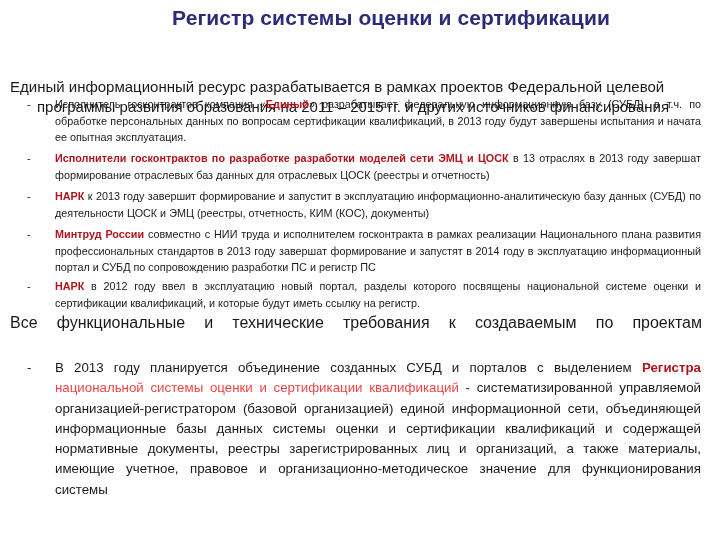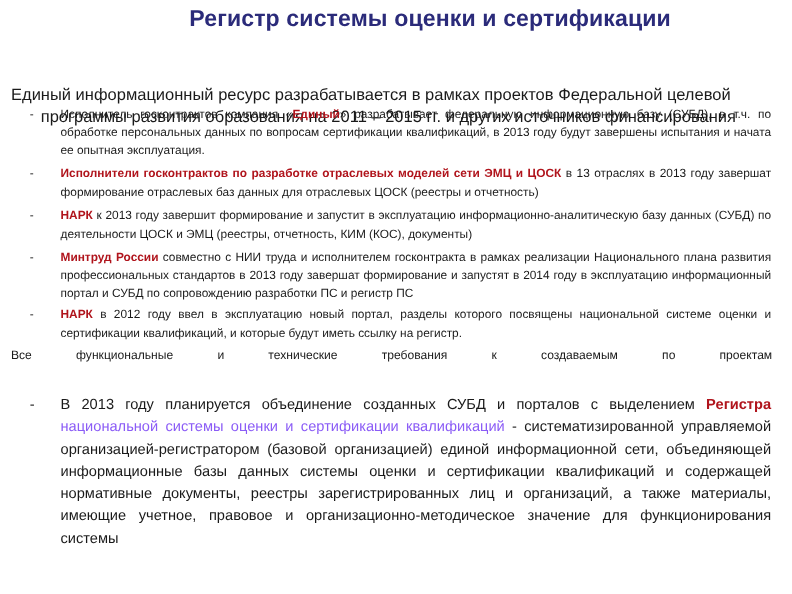--- a/index.html
+++ b/index.html
@@ -15,24 +15,24 @@
       padding-left: 27px; text-indent: -27px; margin-top: 40px;
     }
     .bullets { position: absolute; left: 0; top: 96px; width: 720px; }
     .bullet {
       position: absolute; left: 0; width: 720px;
       font-size: 10.8px; line-height: 16.5px; color: #1a1a1a;
     }
     .dash { position: absolute; left: 27px; top: 0; }
     .btext { position: absolute; left: 55px; width: 646px; text-align: justify; }
     .red { color: #b0141c; font-weight: bold; }
-    .red-normal { color: #8b5cf6; }
+    .red-normal { color: #ef4444; }
     .summary {
       position: absolute; left: 10px; top: 313px; width: 692px;
-      font-size: 11px; line-height: 20px; color: #1a1a1a;
+      font-size: 16px; line-height: 20px; color: #1a1a1a;
     }
     .summary .l1 { text-align: justify; text-align-last: justify; width: 692px; }
     .summary .l2 { padding-left: 27px; }
     .final {
       position: absolute; left: 0; top: 358px; width: 720px;
       font-size: 13.3px; line-height: 20.3px;
     }
     .final .dash { left: 27px; }
     .final .btext { left: 55px; width: 646px; }
   </style>
@@ -45,21 +45,21 @@
   <div class="lead">Единый информационный ресурс разрабатывается в рамках проектов Федеральной целевой программы развития образования на 2011 – 2015 гг. и других источников финансирования</div>
 
   <div class="bullets">
     <div class="bullet" style="top:0px;">
       <span class="dash">-</span>
       <div class="btext"><span>Исполнитель госконтрактов компания «</span><span class="red">Единый</span><span>» разрабатывает федеральную информационную базу (СУБД), в т.ч. по обработке персональных данных по вопросам сертификации квалификаций, в 2013 году будут завершены испытания и начата ее опытная эксплуатация.</span></div>
     </div>
 
     <div class="bullet" style="top:54px;">
       <span class="dash">-</span>
-      <div class="btext"><span></span><span class="red">Исполнители госконтрактов по разработке отраслевых моделей сети ЭМЦ и ЦОСК</span><span> в 13 отраслях в 2013 году завершат формирование отраслевых баз данных для отраслевых ЦОСК (реестры и отчетность)</span></div>
+      <div class="btext"><span></span><span class="red">Исполнители госконтрактов по разработке разработки моделей сети ЭМЦ и ЦОСК</span><span> в 13 отраслях в 2013 году завершат формирование отраслевых баз данных для отраслевых ЦОСК (реестры и отчетность)</span></div>
     </div>
 
     <div class="bullet" style="top:92px;">
       <span class="dash">-</span>
       <div class="btext"><span></span><span class="red">НАРК</span><span> к 2013 году завершит формирование и запустит в эксплуатацию информационно-аналитическую базу данных (СУБД) по деятельности ЦОСК и ЭМЦ (реестры, отчетность, КИМ (КОС), документы)</span></div>
     </div>
 
     <div class="bullet" style="top:130px;">
       <span class="dash">-</span>
       <div class="btext"><span></span><span class="red">Минтруд России</span><span> совместно с НИИ труда и исполнителем госконтракта в рамках реализации Национального плана развития профессиональных стандартов в 2013 году завершат формирование и запустят в 2014 году в эксплуатацию информационный портал и СУБД по сопровождению разработки ПС и регистр ПС</span></div>

